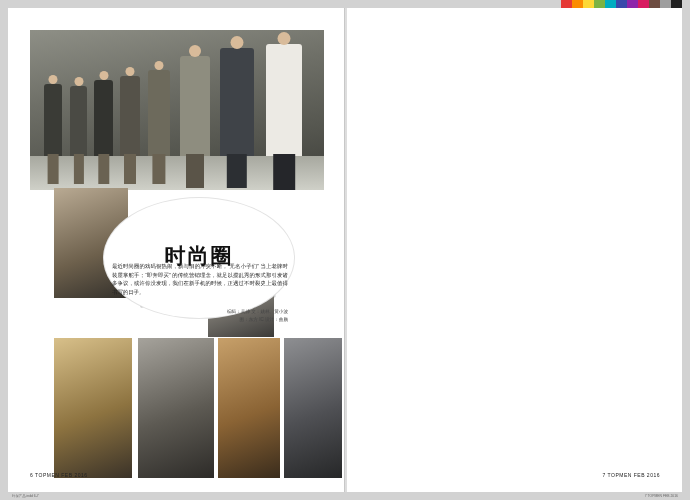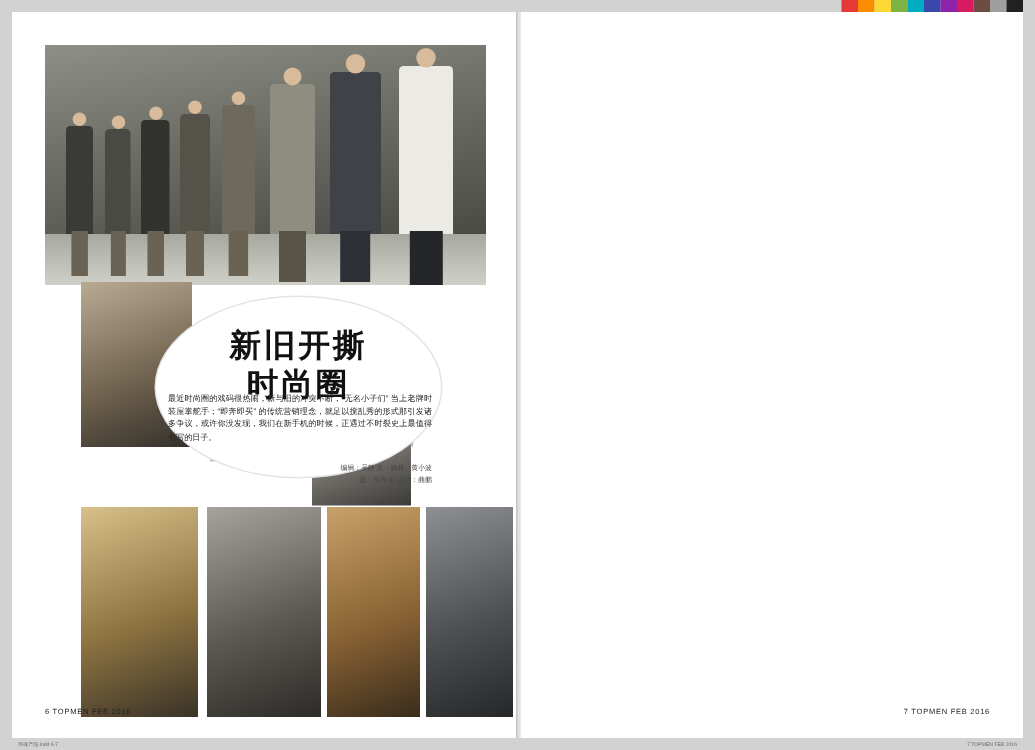--- a/index.html
+++ b/index.html
@@ -127,21 +127,20 @@
     <div class="ph" id="p_scarf"></div>
     <div class="ph" id="p_coat1"></div>
     <div class="ph" id="p_coat2"></div>
     <div class="ph" id="p_coat3"></div>
     <div class="ph" id="p_coat4"></div>
 
     <div class="body-s colL">这场看似毫无关系的连锁反应，其实早有苗头。当那些曾经被视为圈外人的年轻设计师接连掌舵老牌时装屋，争议就从未停止过。有人说这是时尚行业自我更新的必经之路，也有人说这是资本对创意的一次彻底收编。无论答案如何，2016 年注定是被反复书写的一年。从秀场排期到买手订货会，从社交媒体的即时传播到消费者越来越短的耐心，一切都在被重新定义。过去需要等待六个月才能买到的那件外套，如今在秀场灯光熄灭的那一刻就已经上线。速度成了新的美学，而慢下来反倒成了一种奢侈。</div>
     <div class="body-s colL colL2">男装周的意义也在被重新审视。它不再只是女装周的附属品，而逐渐拥有了自己的节奏与话语权。设计师们开始把更多精力放在剪裁本身，廓形的放大与缩小、面料的混搭、军装与运动风的交织，构成了这一季最常见的语汇。与此同时，那些拥有百年历史的品牌也不得不面对一个现实：年轻的消费者并不天然地对历史买单，他们需要被说服，需要看到与当下生活真正相关的东西。于是，旧的秩序被撕开一道口子，新的可能性正从缝隙中生长出来。</div>
 
     <div class="oval">
-      <div class="t1">新旧开撕</div>
       <div class="t2">时尚圈</div>
     </div>
     <div class="leadtext">最近时尚圈的戏码很热闹，新与旧的冲突不断，“无名小子们” 当上老牌时装屋掌舵手；“即奔即买” 的传统营销理念，就足以搅乱秀的形式那引发诸多争议，或许你没发现，我们在新手机的时候，正遇过不时裂史上最值得书写的日子。</div>
     <div class="credits">编辑：吴静 文：姚林、黄小波</div>
     <div class="credits" style="top:308px;">图：东方 IC  设计：曲鹏</div>
 
     <div class="folio folio-l">6 TOPMEN FEB 2016</div>
   </div>
 
   <div class="gutter"></div>

